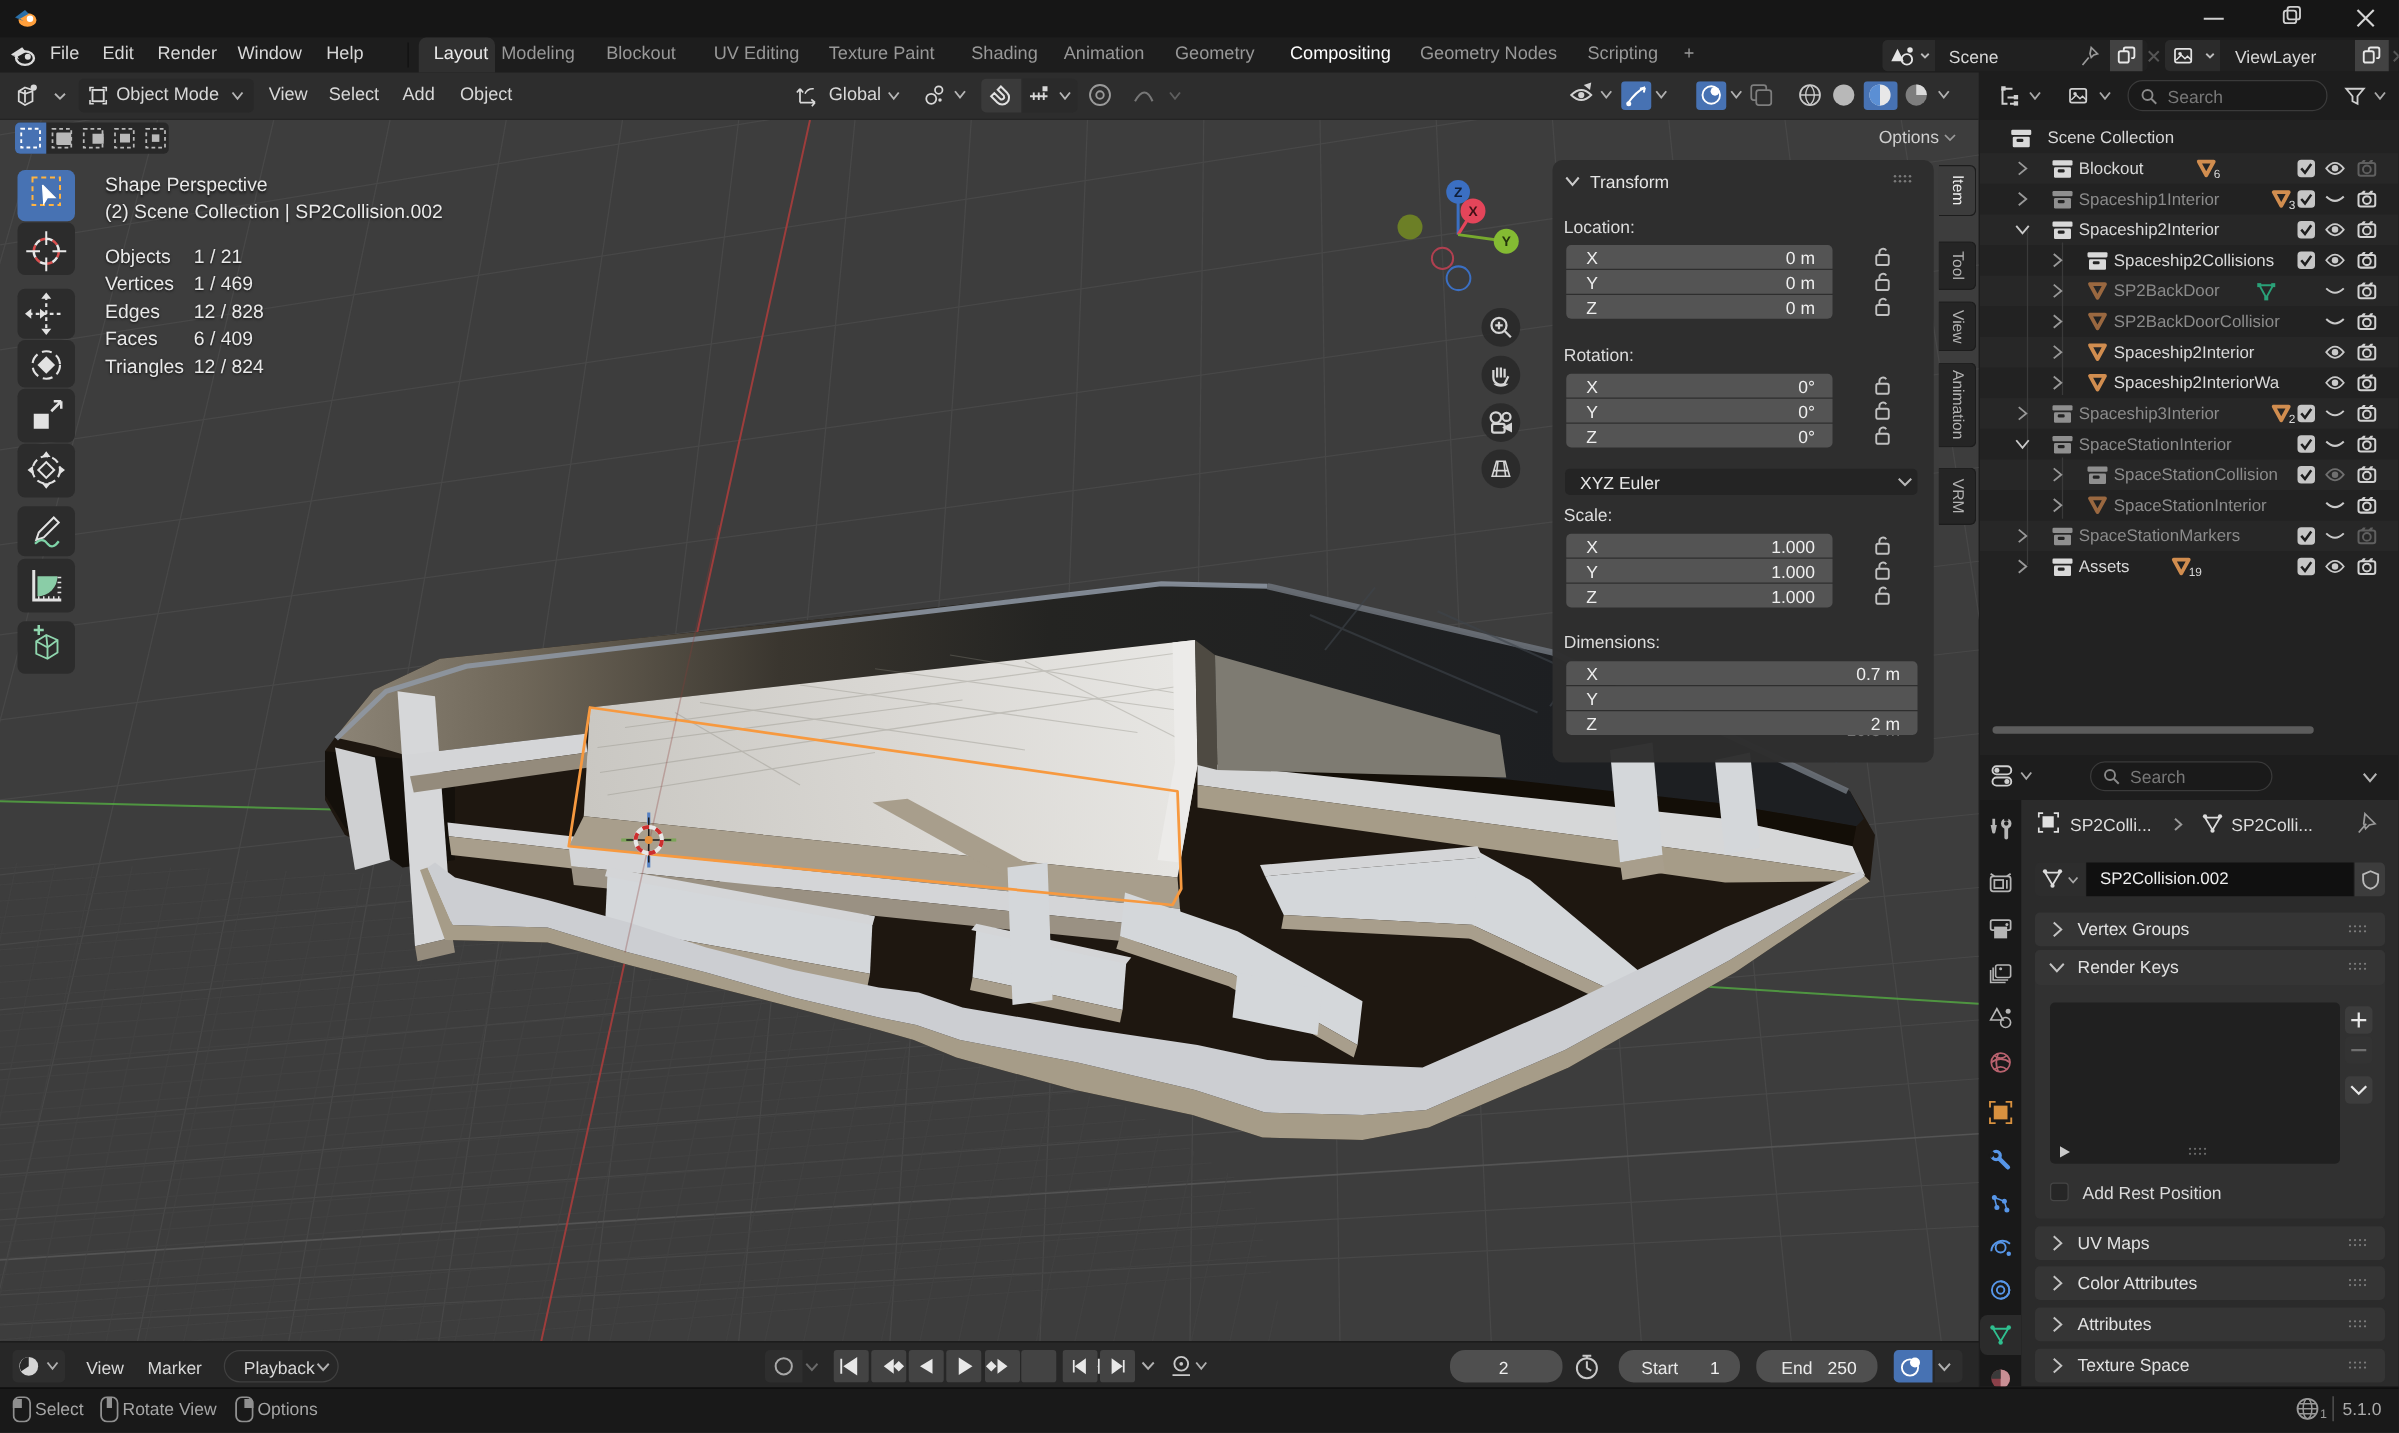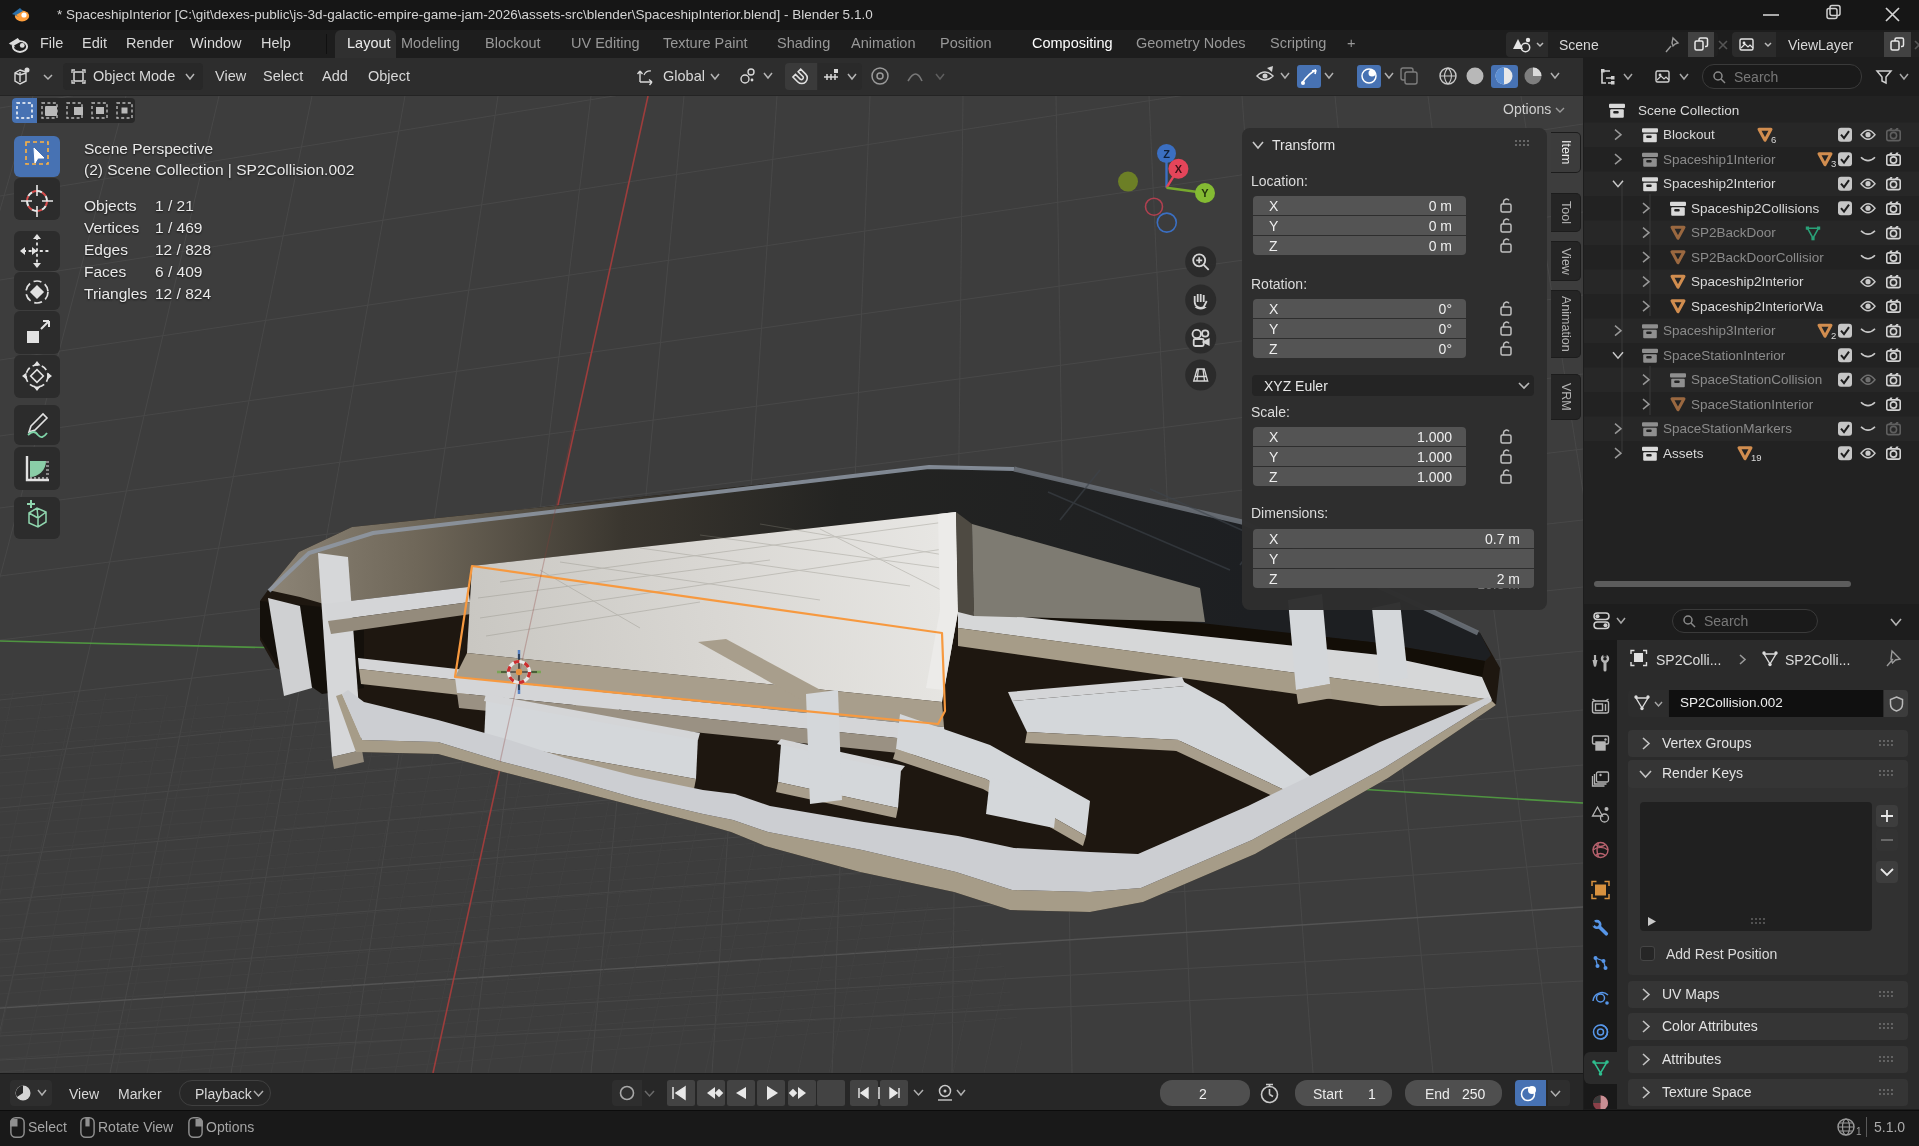--- a/index.html
+++ b/index.html
@@ -7,21 +7,20 @@
 .txt{color:#d8d8d8;font-size:14px;white-space:nowrap}
 svg{display:block}
 </style></head><body>
 <div class="abs" style="left:0;top:0;width:1919px;height:30px;background:#161616">
     <svg class="abs" style="left:11px;top:6px" width="20" height="18" viewBox="0 0 20 18">
       <ellipse cx="11" cy="10" rx="7.2" ry="5.4" fill="#ff9f3c"></ellipse>
       <circle cx="13" cy="9" r="2.6" fill="#fff"></circle>
       <path d="M1 8 L9 2 L12 5 L5 9 Z" fill="#2a6fa8"></path>
       <path d="M1 8 L8 11 L5 9Z" fill="#2a6fa8"></path>
     </svg>
-    <div class="abs txt" style="left:57px;top:7px;font-size:13.5px;color:#d4d4d4">* SpaceshipInterior [C:\git\dexes-public\js-3d-galactic-empire-game-jam-2026\assets-src\blender\SpaceshipInterior.blend] - Blender 5.1.0</div>
     <svg class="abs" style="left:1757px;top:0" width="162" height="30" viewBox="0 0 162 30">
       <line x1="6" y1="15" x2="22" y2="15" stroke="#cfcfcf" stroke-width="1.6"></line>
       <rect x="70" y="8.5" width="10" height="10" rx="2" fill="none" stroke="#cfcfcf" stroke-width="1.5"></rect>
       <rect x="73" y="5.5" width="10" height="10" rx="2" fill="none" stroke="#cfcfcf" stroke-width="1.5"></rect>
       <path d="M129 8 L142 21 M142 8 L129 21" stroke="#d4d4d4" stroke-width="1.7"></path>
     </svg>
   </div>
 <div class="abs" style="left:0;top:30px;width:1919px;height:28px;background:#1d1d1d"></div>
 <svg class="abs" style="left:8px;top:36px" width="21" height="18" viewBox="0 0 28 22">
     <ellipse cx="16" cy="13" rx="9.5" ry="7.2" fill="none" stroke="#dcdcdc" stroke-width="2.6"></ellipse>
@@ -36,21 +35,21 @@
 <div class="abs txt" style="left:261px;top:35px;font-size:14.5px">Help</div>
 <div class="abs" style="left:326px;top:34px;width:1px;height:20px;background:#101010"></div>
 <div class="abs" style="left:335px;top:30px;width:61px;height:28px;background:#303030;border-radius:6px 6px 0 0"></div>
 <div class="abs txt" style="left:347px;top:35px;color:#ececec;font-size:14.5px">Layout</div>
 <div class="abs txt" style="left:401px;top:35px;color:#989898;font-size:14.5px">Modeling</div>
 <div class="abs txt" style="left:485px;top:35px;color:#989898;font-size:14.5px">Blockout</div>
 <div class="abs txt" style="left:571px;top:35px;color:#989898;font-size:14.5px">UV Editing</div>
 <div class="abs txt" style="left:663px;top:35px;color:#989898;font-size:14.5px">Texture Paint</div>
 <div class="abs txt" style="left:777px;top:35px;color:#989898;font-size:14.5px">Shading</div>
 <div class="abs txt" style="left:851px;top:35px;color:#989898;font-size:14.5px">Animation</div>
-<div class="abs txt" style="left:940px;top:35px;color:#989898;font-size:14.5px">Position</div>
+<div class="abs txt" style="left:940px;top:35px;color:#989898;font-size:14.5px">Geometry</div>
 <div class="abs txt" style="left:1032px;top:35px;color:#ffffff;font-size:14.5px">Compositing</div>
 <div class="abs txt" style="left:1136px;top:35px;color:#989898;font-size:14.5px">Geometry Nodes</div>
 <div class="abs txt" style="left:1270px;top:35px;color:#989898;font-size:14.5px">Scripting</div>
 <div class="abs txt" style="left:1347px;top:35px;color:#989898;font-size:14.5px">+</div>
 <div class="abs" style="left:1506px;top:32px;width:212px;height:25px;background:#202020;border-radius:4px">
     <div class="abs" style="left:0;top:0;width:42px;height:25px;background:#2b2b2b;border-radius:4px 0 0 4px"></div>
     <svg class="abs" style="left:5px;top:3px" width="34" height="19" viewBox="0 0 34 19">
       <path d="M7 4 L12 14 L2 14 Z" fill="#e5e5e5"></path>
       <circle cx="14.5" cy="12.5" r="4.2" fill="none" stroke="#e5e5e5" stroke-width="1.5"></circle>
       <circle cx="17" cy="5" r="2.2" fill="#e5e5e5"></circle>
@@ -440,21 +439,21 @@
     <g transform="translate(23,332)">
       <path d="M-10 -12 V12 H12" fill="none" stroke="#e2e2e2" stroke-width="2.4"></path>
       <path d="M-7 9 A 16 16 0 0 0 9 -7 L-7 -7 Z" fill="#8fd6ae" opacity="0.95"></path>
       <path d="M-6 12 v-3 M-2 12 v-3 M2 12 v-3 M6 12 v-3 M10 12 v-3 M12 -6 h-3 M12 -2 h-3 M12 2 h-3 M12 6 h-3" stroke="#e2e2e2" stroke-width="1.2"></path>
     </g>
     <g transform="translate(23,381)">
       <path d="M-8 -4 L0 -9 L9 -5 L9 5 L1 10 L-8 6 Z M0 -9 L1 1 L1 10 M-8 -4 L1 1 L9 -5" fill="none" stroke="#8fd6ae" stroke-width="1.5"></path>
       <path d="M-10 -13 h8 M-6 -17 v8" stroke="#8fd6ae" stroke-width="2"></path>
     </g>
   </svg>
-<div class="abs txt" style="left:84px;top:140px;text-shadow:0 1px 2px rgba(0,0,0,0.7);color:#e9e9e9;font-size:15.5px">Scene Perspective</div>
+<div class="abs txt" style="left:84px;top:140px;text-shadow:0 1px 2px rgba(0,0,0,0.7);color:#e9e9e9;font-size:15.5px">Shape Perspective</div>
 <div class="abs txt" style="left:84px;top:161px;text-shadow:0 1px 2px rgba(0,0,0,0.7);color:#e9e9e9;font-size:15.5px">(2) Scene Collection | SP2Collision.002</div>
 <div class="abs txt" style="left:84px;top:197px;text-shadow:0 1px 2px rgba(0,0,0,0.7);color:#e9e9e9;font-size:15.5px">Objects</div>
 <div class="abs txt" style="left:155px;top:197px;text-shadow:0 1px 2px rgba(0,0,0,0.7);color:#e9e9e9;font-size:15.5px">1 / 21</div>
 <div class="abs txt" style="left:84px;top:219px;text-shadow:0 1px 2px rgba(0,0,0,0.7);color:#e9e9e9;font-size:15.5px">Vertices</div>
 <div class="abs txt" style="left:155px;top:219px;text-shadow:0 1px 2px rgba(0,0,0,0.7);color:#e9e9e9;font-size:15.5px">1 / 469</div>
 <div class="abs txt" style="left:84px;top:241px;text-shadow:0 1px 2px rgba(0,0,0,0.7);color:#e9e9e9;font-size:15.5px">Edges</div>
 <div class="abs txt" style="left:155px;top:241px;text-shadow:0 1px 2px rgba(0,0,0,0.7);color:#e9e9e9;font-size:15.5px">12 / 828</div>
 <div class="abs txt" style="left:84px;top:263px;text-shadow:0 1px 2px rgba(0,0,0,0.7);color:#e9e9e9;font-size:15.5px">Faces</div>
 <div class="abs txt" style="left:155px;top:263px;text-shadow:0 1px 2px rgba(0,0,0,0.7);color:#e9e9e9;font-size:15.5px">6 / 409</div>
 <div class="abs txt" style="left:84px;top:285px;text-shadow:0 1px 2px rgba(0,0,0,0.7);color:#e9e9e9;font-size:15.5px">Triangles</div>

